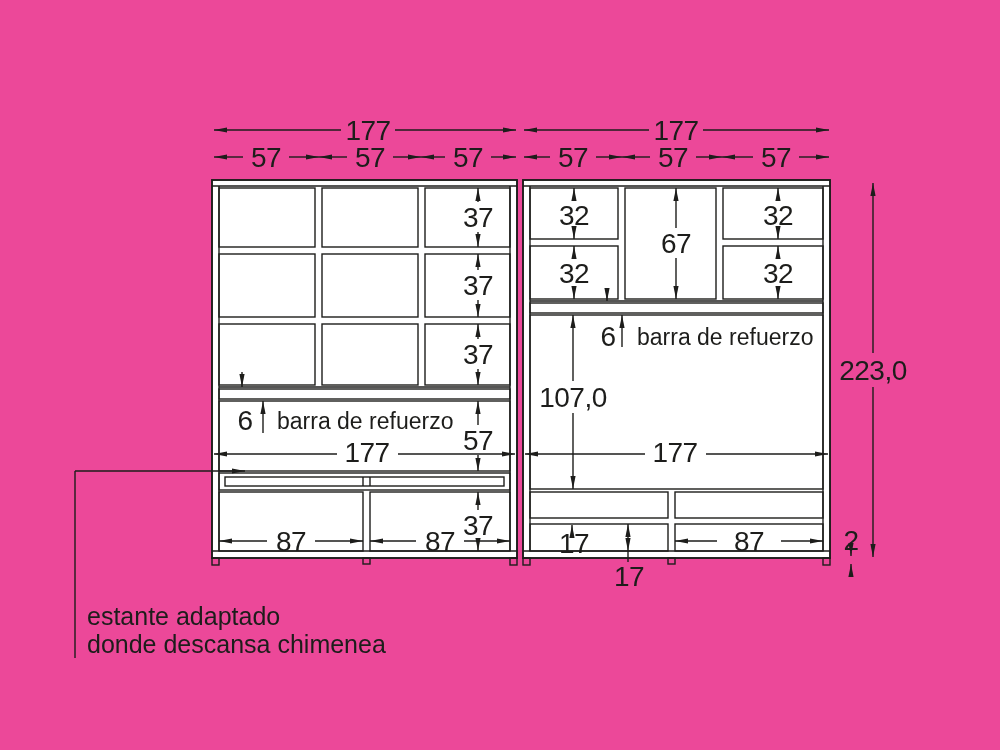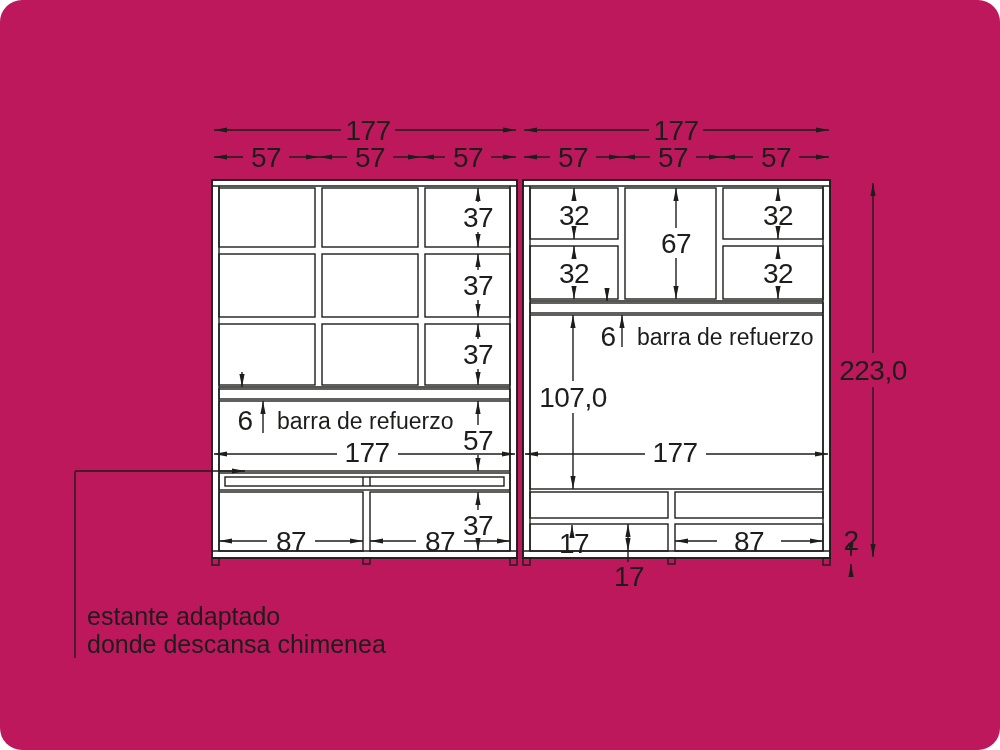--- a/index.html
+++ b/index.html
@@ -1,16 +1,16 @@
 <!DOCTYPE html>
 <html><head>
 <meta charset="utf-8">
 <style>
   html,body{margin:0;padding:0;background:#ffffff;}
-  .stage{position:relative;width:1000px;height:750px;background:#be185d;overflow:hidden;border-radius:22px;}
+  .stage{position:relative;width:1000px;height:750px;background:#ec4899;overflow:hidden;}
   svg text{font-family:"Liberation Sans","DejaVu Sans",sans-serif;fill:#1d1d1b;}
   .num{font-size:28px;letter-spacing:-0.5px;}
   .lbl{font-size:23px;}
   .call{font-size:25px;}
   .cabline{stroke:#1d1d1b;stroke-width:1.4;fill:none;}
   .outer{stroke:#1d1d1b;stroke-width:1.9;fill:#ffffff;}
   .dim{stroke:#1d1d1b;stroke-width:1.4;fill:none;}
 </style>
 </head>
 <body>

